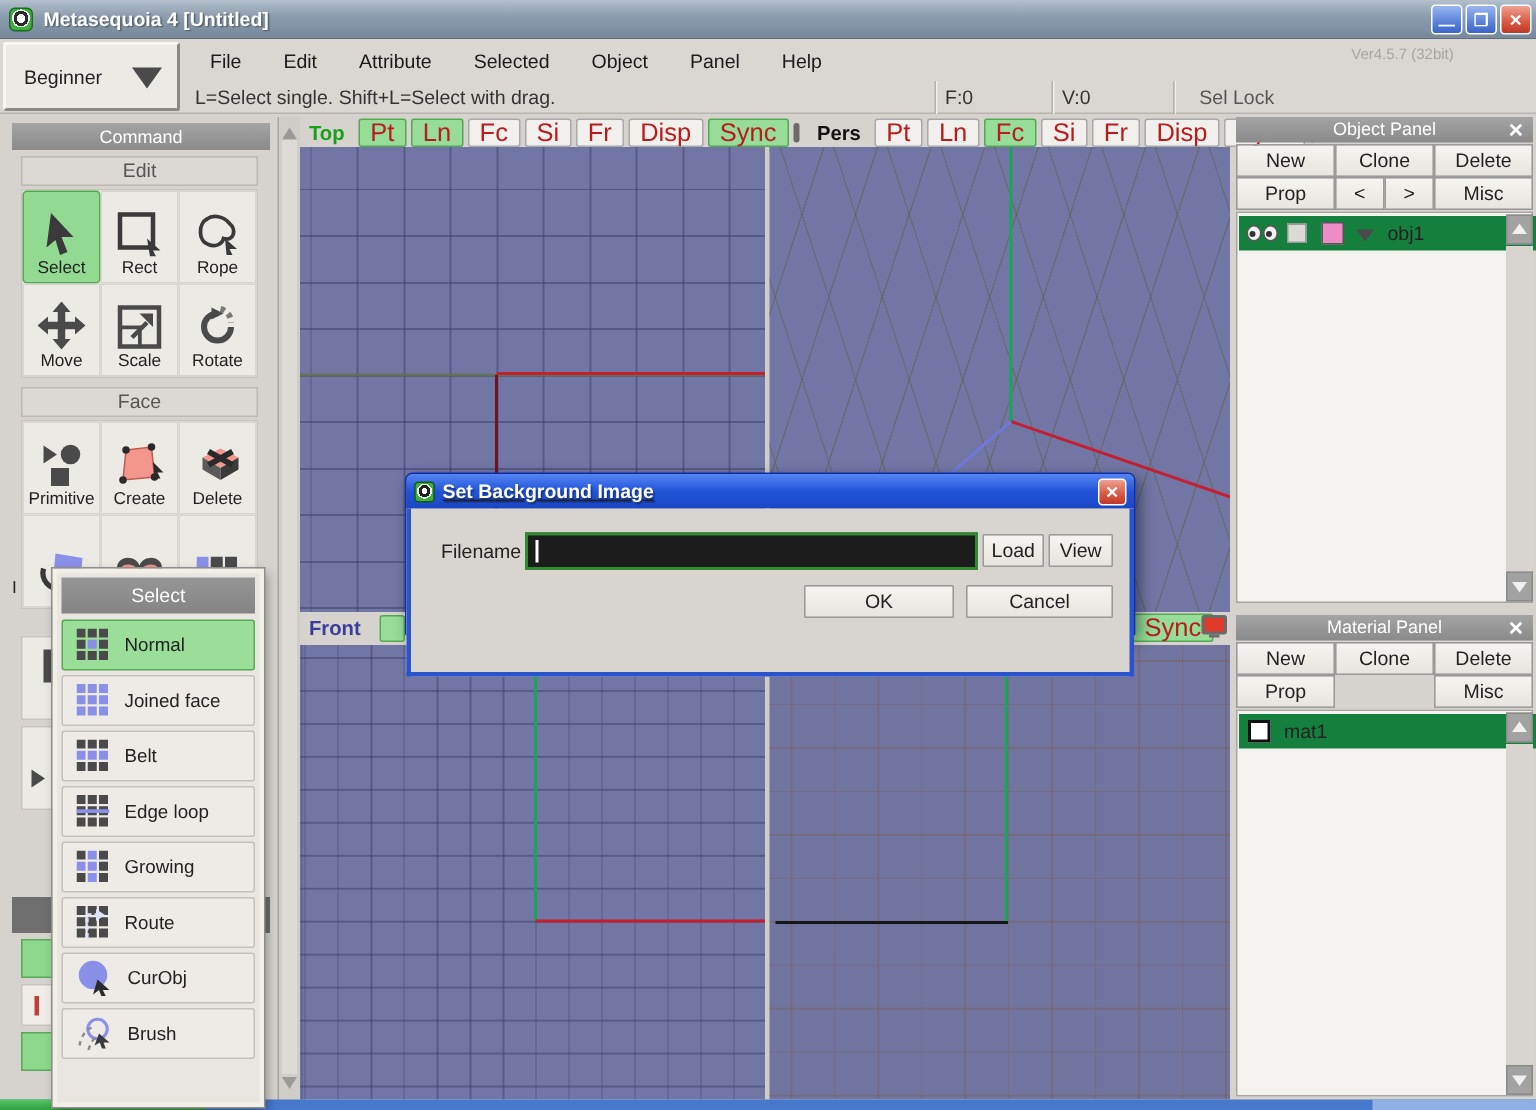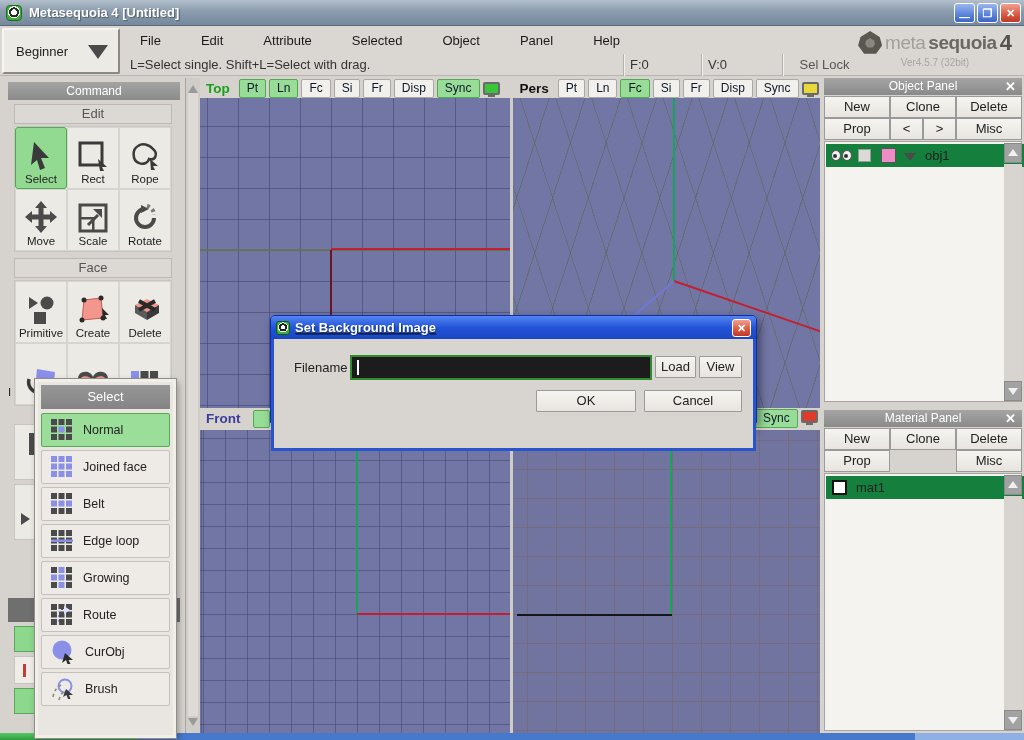--- a/index.html
+++ b/index.html
@@ -17,21 +17,21 @@
     border:1px solid #1d6b1d; }
   .wtitle { color:#fff; font-weight:bold; font-size:13px; text-shadow:1px 1px 1px rgba(0,0,0,.4); }
   .winbtns { position:absolute; right:3px; top:3px; display:flex; gap:2px; }
   .wbtn { width:21px; height:20px; border-radius:3px; border:1px solid #fff;
     color:#fff; font-size:11px; font-weight:bold; display:flex; align-items:center; justify-content:center; }
   .wbtn.min,.wbtn.res { background:linear-gradient(to bottom,#9ab6f0,#5a82d8 60%,#3c64c8); }
   .wbtn.close { background:linear-gradient(to bottom,#f0a090,#d85840 60%,#c03828); }
   .wbtn.min span { position:relative; top:4px; }
   
   .menubar { position:absolute; left:0; top:26px; width:1024px; height:28px; background:#dad7d2; }
-  .menuitems { position:absolute; left:126px; top:26px; height:28px; display:flex; align-items:center;gap:12px; }
+  .menuitems { position:absolute; left:126px; top:26px; height:28px; display:flex; align-items:center; }
   .menuitem { padding:0 14px; font-size:13px; color:#1a1a1a; }
   .statusbar { position:absolute; left:0; top:54px; width:1024px; height:22px; background:#dad7d2;
     border-bottom:1px solid #b8b5b0; font-size:13px; color:#333; }
   .hint { position:absolute; left:130px; top:3px; }
   .scell { position:absolute; top:0; height:22px; line-height:21px; border-left:1px solid #b4b1ac;
     box-shadow:inset 1px 0 0 #f2f0ec; padding-left:6px; }
   .combo { position:absolute; left:2px; top:28px; width:118px; height:46px; background:#eceae5;
     border:2px solid; border-color:#f8f6f2 #8c8984 #8c8984 #f8f6f2; border-radius:2px;
     display:flex; align-items:center; font-size:13px; }
   .combo .val { margin-left:12px; }
@@ -67,21 +67,21 @@
   
   .strip { position:absolute; left:186px; top:78px; width:14px; height:655px; background:#d0cdc8; }
   .stript { position:absolute; left:2px; top:14px; width:10px; height:624px; background:#dedbd6; }
   .arrow-up, .arrow-dn { position:absolute; left:2px; width:0; height:0; border:5px solid transparent; }
   .arrow-up { border-bottom:8px solid #9a9a9a; top:2px; }
   .arrow-dn { border-top:8px solid #9a9a9a; top:640px; }
   
   .vtbar { position:absolute; height:21px; display:flex; align-items:center; gap:3px; }
   .vlabel { font-weight:bold; font-size:13.5px; padding:0 6px; }
   .vbtn { height:19px; padding:0 7px; background:#f2f0ec; border:1px solid #a8a8a8; border-radius:2px;
-    font-size:12px; line-height:17px; color:#0f172a; }
+    font-size:17px; line-height:17px; color:#b91c1c; }
   .vbtn.on { background:#97dc97; border-color:#54a854; }
   .monitor { width:17px; height:13px; border:2px solid #6a6a6a; border-radius:2px; position:relative; top:0; }
   .monitor:after { content:""; position:absolute; left:3px; bottom:-4px; right:3px; height:2px; background:#6a6a6a; }
   .mon-green { background:#39c439; } .mon-yellow { background:#e8d83a; } .mon-red { background:#e03a2a; }
   
   .vp { position:absolute; background-color:#7276a5; overflow:hidden; }
   .vp-ortho { background-image:
       repeating-linear-gradient(to right, rgba(62,66,110,.55) 0 1px, transparent 1px 31px),
       repeating-linear-gradient(to bottom, rgba(62,66,110,.55) 0 1px, transparent 1px 31px); }
   .vdivider { position:absolute; background:#d0cdc8; }
@@ -182,26 +182,20 @@
     <div class="hint">L=Select single.  Shift+L=Select with drag.</div>
     <div class="scell" style="left:623px;width:78px;">F:0</div>
     <div class="scell" style="left:701px;width:81px;">V:0</div>
     <div class="scell" style="left:782px;width:78px;text-align:center;color:#555;">Sel Lock</div>
   </div>
   <div class="combo">
     <span class="val">Beginner</span>
     <span class="tri"></span>
   </div>
   <div class="brand">
-    <div class="brandrow">
-      <div class="hexicon"></div>
-      <span class="bmeta">meta</span>
-        <span class="bseq">sequoia</span>
-        <span class="bfour">4</span>
-    </div>
     <div class="bver">Ver4.5.7 (32bit)</div>
   </div>
 
   <div class="cmdpanel">
     <div class="panelhead cmdhead">Command</div>
     <div class="sechead" style="top:26px;">Edit</div>
     <div class="toolgrid" style="top:48px;">
       <div class="tool sel">
         <svg width="26" height="30" viewBox="0 0 26 30">
             <path d="M6,1 L21,17 L13,17 L17,27 L12,29 L9,19 L3,24 Z" fill="#3a3a3a"></path>

